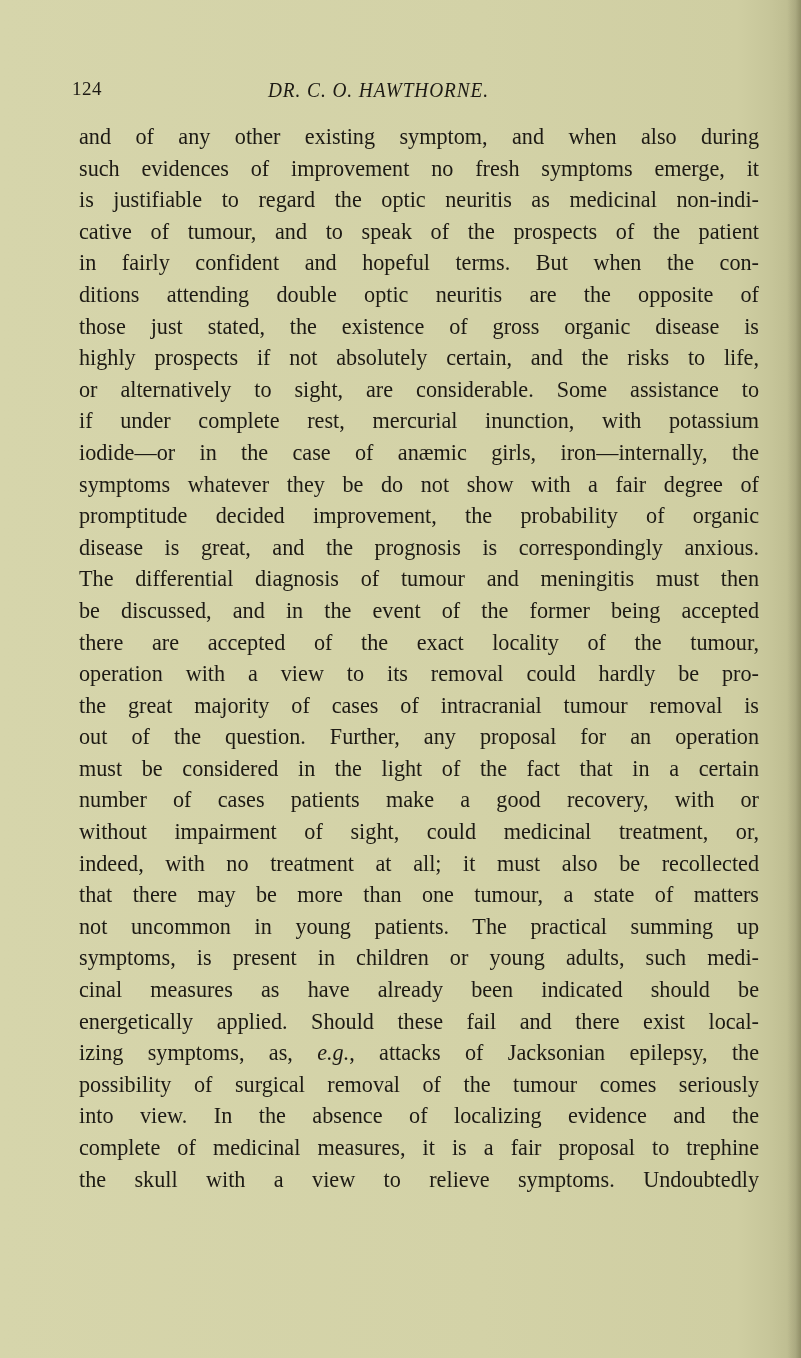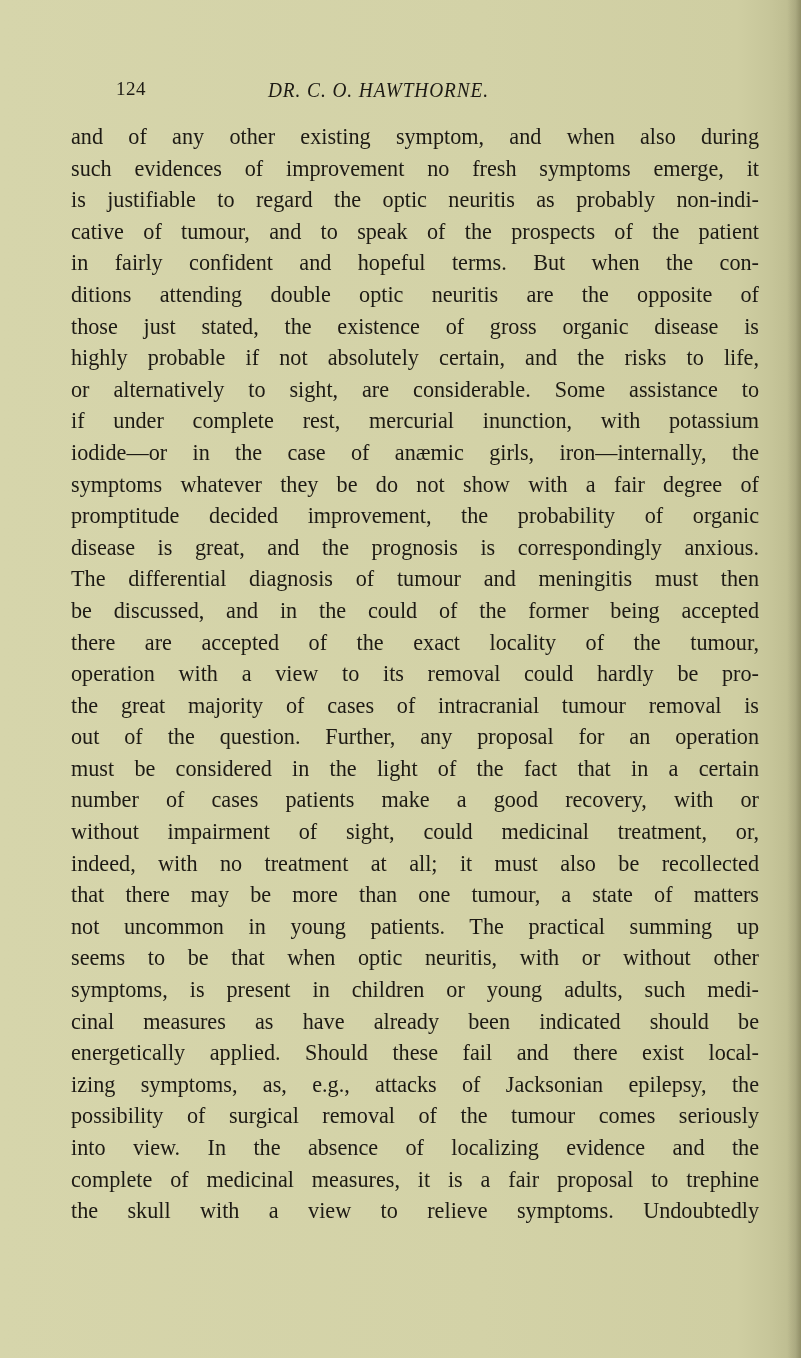--- a/index.html
+++ b/index.html
@@ -35,21 +35,20 @@
       left: 72px;
       width: 680px;
       height: 30px;
     }
     .page-number {
       position: absolute;
       left: 0;
       top: 0;
       font-size: 19px;
       letter-spacing: 0.5px;
-      margin-left: 44px;
     }
     .header-title {
       position: absolute;
       left: 196px;
       top: 0;
       font-size: 21px;
       font-style: italic;
       letter-spacing: 1px;
       transform: scaleX(0.92);
       transform-origin: left top;
@@ -61,62 +60,62 @@
       width: 688px;
     }
     .line {
       height: 31.6px;
       line-height: 31.6px;
       font-size: 22.2px;
       white-space: nowrap;
       text-align: justify;
       text-align-last: justify;
       word-spacing: 1px;
+      margin-left: 8px;
     }
-    .line .ital { }
+    .line .ital { font-style: italic; }
   </style>
 </head>
 <body>
 
 <div class="page">
   <div class="edge-shadow"></div>
 
   <div class="running-head">
     <span class="page-number">124</span>
     <span class="header-title">DR. C. O. HAWTHORNE.</span>
   </div>
 
   <div class="body-text">
     <div class="line">and of any other existing symptom, and when also during</div>
     <div class="line">such evidences of improvement no fresh symptoms emerge, it</div>
-    <div class="line">is justifiable to regard the optic neuritis as probably non-indi-</div>
+    <div class="line">is justifiable to regard the optic neuritis as medicinal non-indi-</div>
     <div class="line">cative of tumour, and to speak of the prospects of the patient</div>
     <div class="line">in fairly confident and hopeful terms. But when the con-</div>
     <div class="line">ditions attending double optic neuritis are the opposite of</div>
     <div class="line">those just stated, the existence of gross organic disease is</div>
-    <div class="line">highly probable if not absolutely certain, and the risks to life,</div>
+    <div class="line">highly prospects if not absolutely certain, and the risks to life,</div>
     <div class="line">or alternatively to sight, are considerable. Some assistance to</div>
     <div class="line">if under complete rest, mercurial inunction, with potassium</div>
     <div class="line">iodide—or in the case of anæmic girls, iron—internally, the</div>
     <div class="line">symptoms whatever they be do not show with a fair degree of</div>
     <div class="line">promptitude decided improvement, the probability of organic</div>
     <div class="line">disease is great, and the prognosis is correspondingly anxious.</div>
     <div class="line">The differential diagnosis of tumour and meningitis must then</div>
-    <div class="line">be discussed, and in the could of the former being accepted</div>
+    <div class="line">be discussed, and in the event of the former being accepted</div>
     <div class="line">there are accepted of the exact locality of the tumour,</div>
     <div class="line">operation with a view to its removal could hardly be pro-</div>
     <div class="line">the great majority of cases of intracranial tumour removal is</div>
     <div class="line">out of the question. Further, any proposal for an operation</div>
     <div class="line">must be considered in the light of the fact that in a certain</div>
     <div class="line">number of cases patients make a good recovery, with or</div>
     <div class="line">without impairment of sight, could medicinal treatment, or,</div>
     <div class="line">indeed, with no treatment at all; it must also be recollected</div>
     <div class="line">that there may be more than one tumour, a state of matters</div>
     <div class="line">not uncommon in young patients. The practical summing up</div>
-    <div class="line">seems to be that when optic neuritis, with or without other</div>
     <div class="line">symptoms, is present in children or young adults, such medi-</div>
     <div class="line">cinal measures as have already been indicated should be</div>
     <div class="line">energetically applied. Should these fail and there exist local-</div>
     <div class="line"><span>izing symptoms, as, </span><span class="ital">e.g.</span><span>, attacks of Jacksonian epilepsy, the</span></div>
     <div class="line">possibility of surgical removal of the tumour comes seriously</div>
     <div class="line">into view. In the absence of localizing evidence and the</div>
     <div class="line">complete of medicinal measures, it is a fair proposal to trephine</div>
     <div class="line">the skull with a view to relieve symptoms. Undoubtedly</div>
   </div>
 </div>

